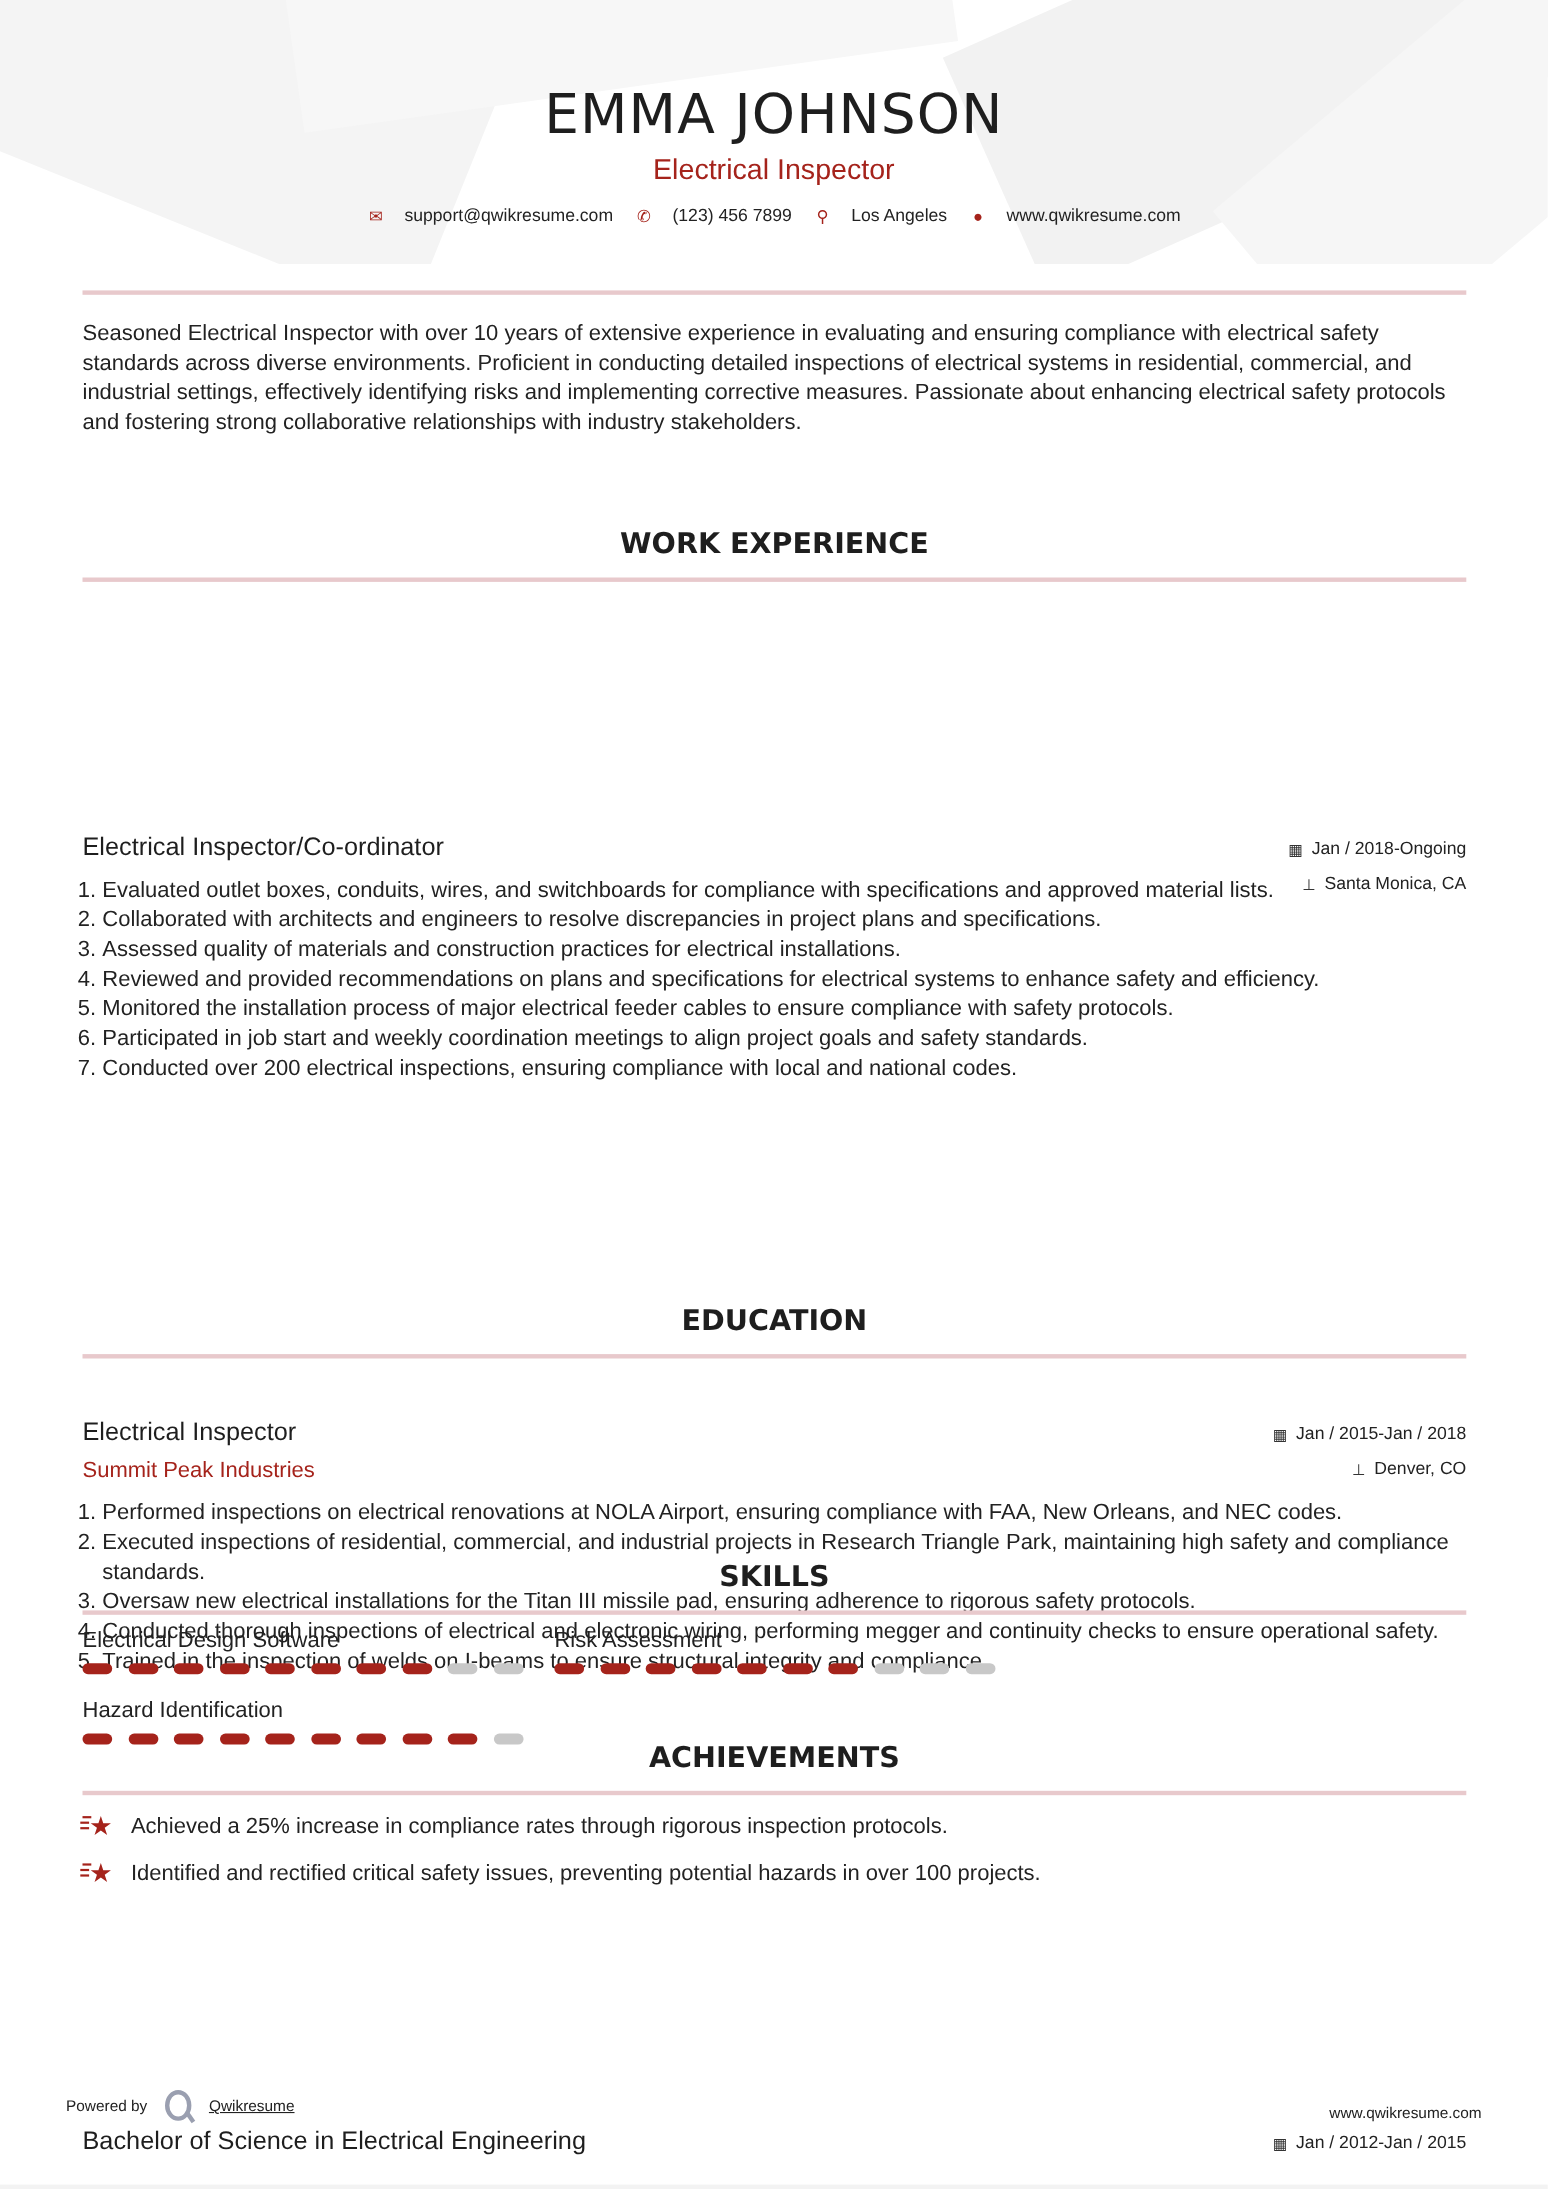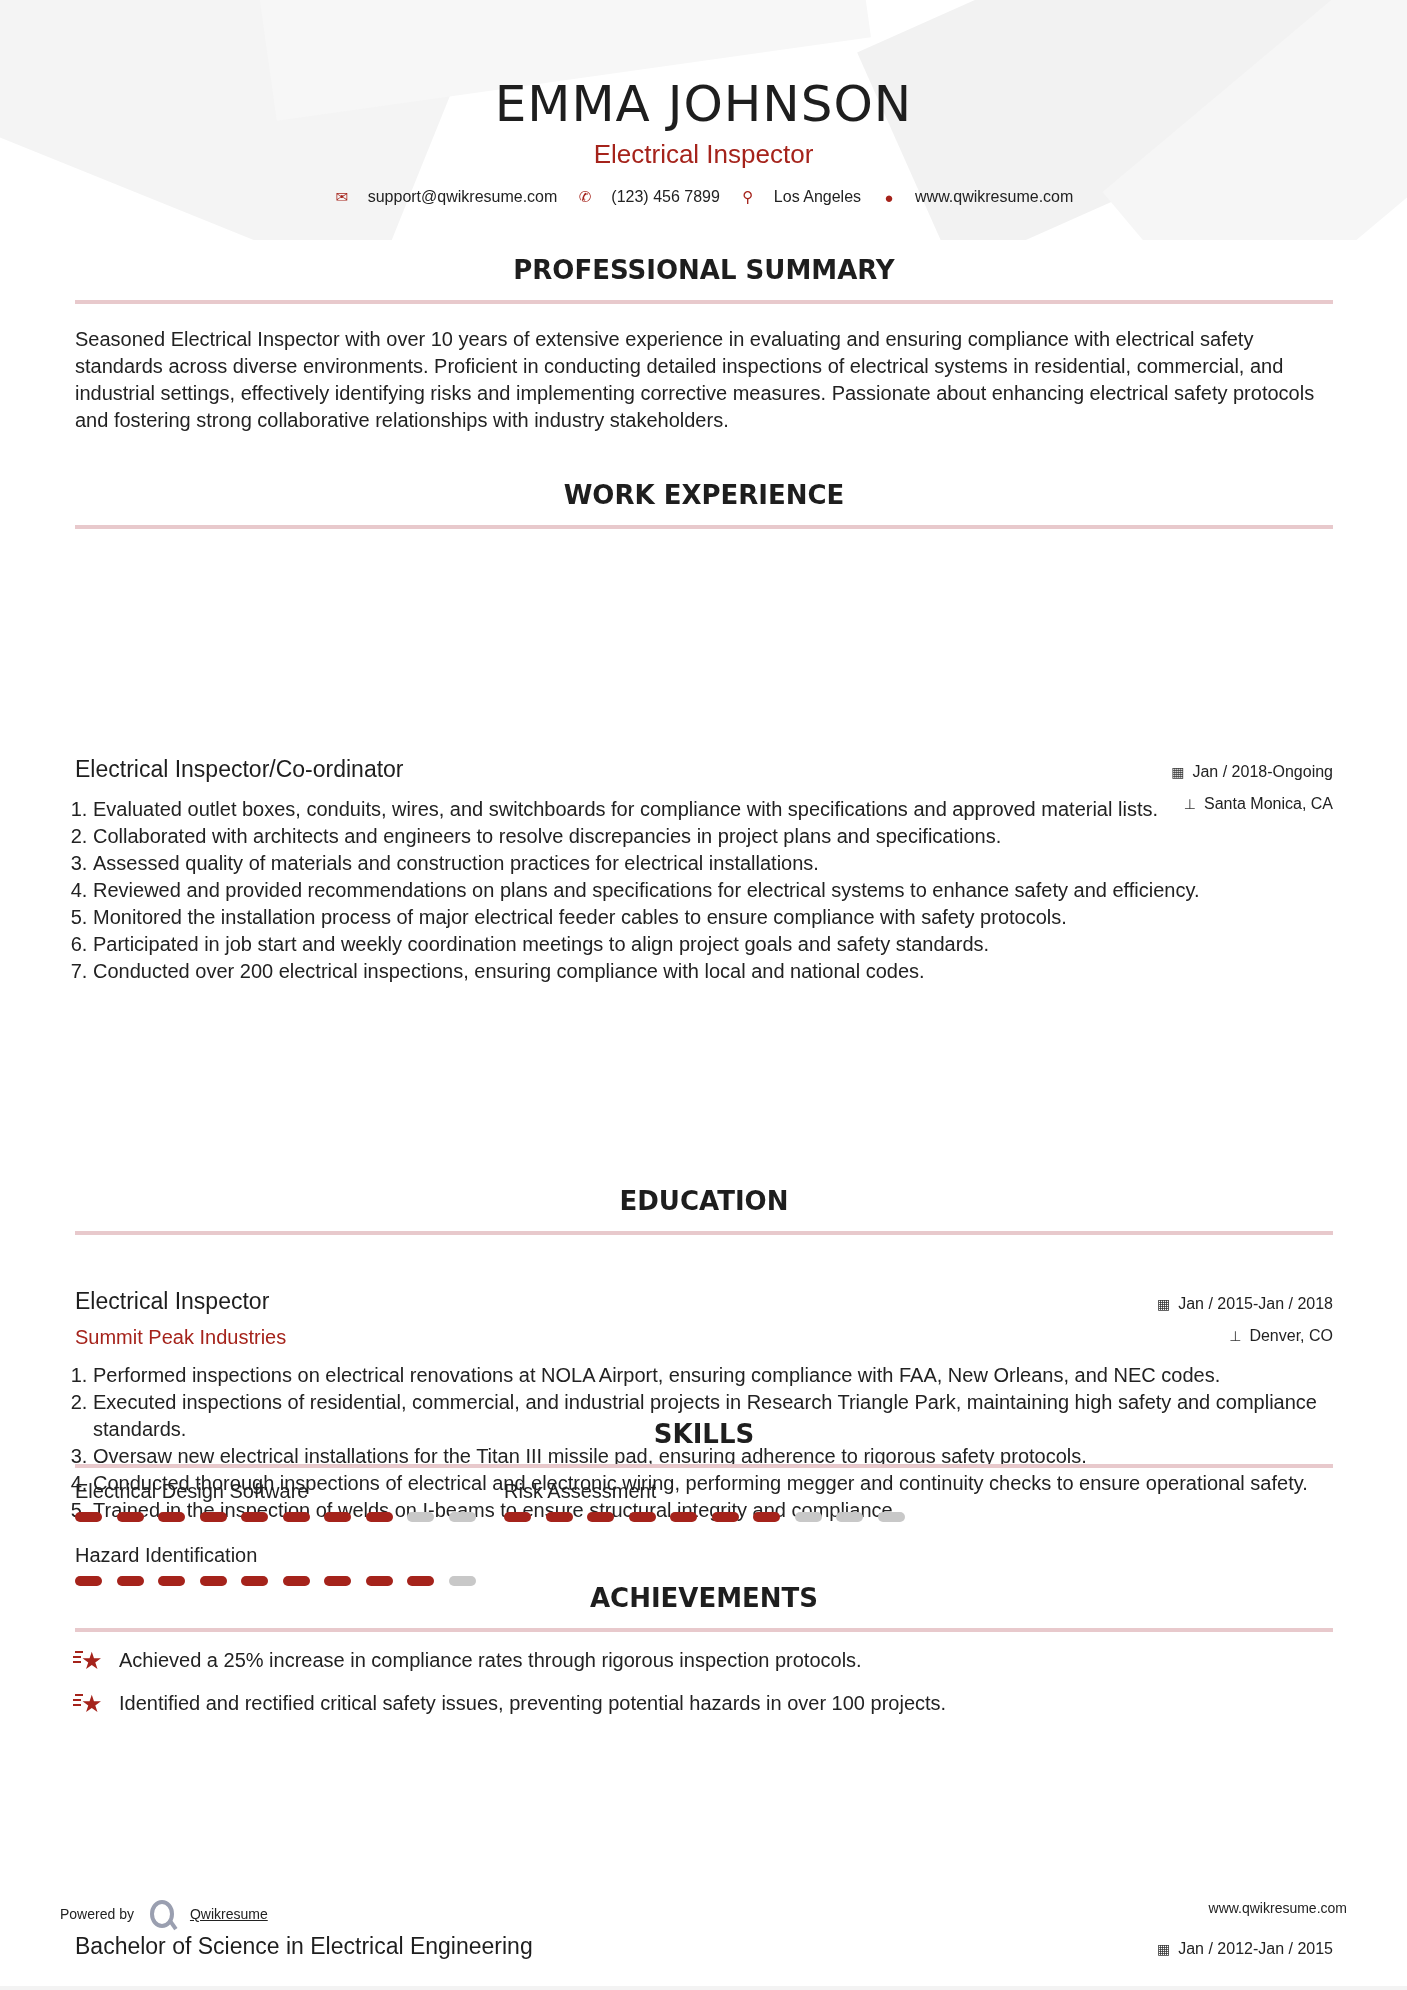--- a/index.html
+++ b/index.html
@@ -57,21 +57,21 @@
   .dot.off { background: #c8c8c8; }
 
   .ach { display: flex; align-items: center; font-size: 20px; margin-top: 14px; line-height: 29px; }
   .ach .star { width: 34px; color: #a5231b; font-size: 24px; margin-right: 10px; position: relative; }
   .ach .star::before {
     content: ""; position: absolute; left: -2px; top: 10px; width: 8px; height: 2px;
     background: #a5231b; box-shadow: 0 5px 0 #a5231b, 2px -5px 0 #a5231b;
   }
   .ach .star span { margin-left: 6px; }
 
-  .footer { position: absolute; top: 1900px; left: 60px; right: 60px; display: flex; justify-content: space-between; align-items: flex-start; font-size: 14px; }
+  .footer { position: absolute; top: 1900px; left: 60px; right: 60px; display: flex; justify-content: space-between; align-items: flex-end; font-size: 14px; }
   .powered { display: flex; align-items: center; }
   .q-logo {
     width: 24px; height: 28px; border: 4px solid #9a9fb0; border-radius: 50%;
     margin: 0 16px; position: relative;
   }
   .q-logo::after { content: ""; position: absolute; right: -5px; bottom: -6px; width: 4px; height: 10px; background: #9a9fb0; transform: rotate(-35deg); }
   .brand-link { text-decoration: underline; color: #222; }
   .bottom-strip { position: absolute; left: 0; right: 0; bottom: 0; height: 4px; background: #f3f3f3; }
 </style>
 </head>
@@ -103,21 +103,20 @@
         <span>Los Angeles</span>
       </div>
       <div class="contact">
         <span class="ico">●</span>
         <span>www.qwikresume.com</span>
       </div>
     </div>
   </header>
 
   <section class="section" style="top:252px;">
-    <div class="sec-head">PROFESSIONAL SUMMARY</div>
     <div class="sec-rule"></div>
     <p class="summary">Seasoned Electrical Inspector with over 10 years of extensive experience in evaluating and ensuring compliance with electrical safety standards across diverse environments. Proficient in conducting detailed inspections of electrical systems in residential, commercial, and industrial settings, effectively identifying risks and implementing corrective measures. Passionate about enhancing electrical safety protocols and fostering strong collaborative relationships with industry stakeholders.</p>
   </section>
 
   <section class="section" style="top:477px;">
     <div class="sec-head">WORK EXPERIENCE</div>
     <div class="sec-rule"></div>
   </section>
 
   <div class="section job" style="top:548px;">

